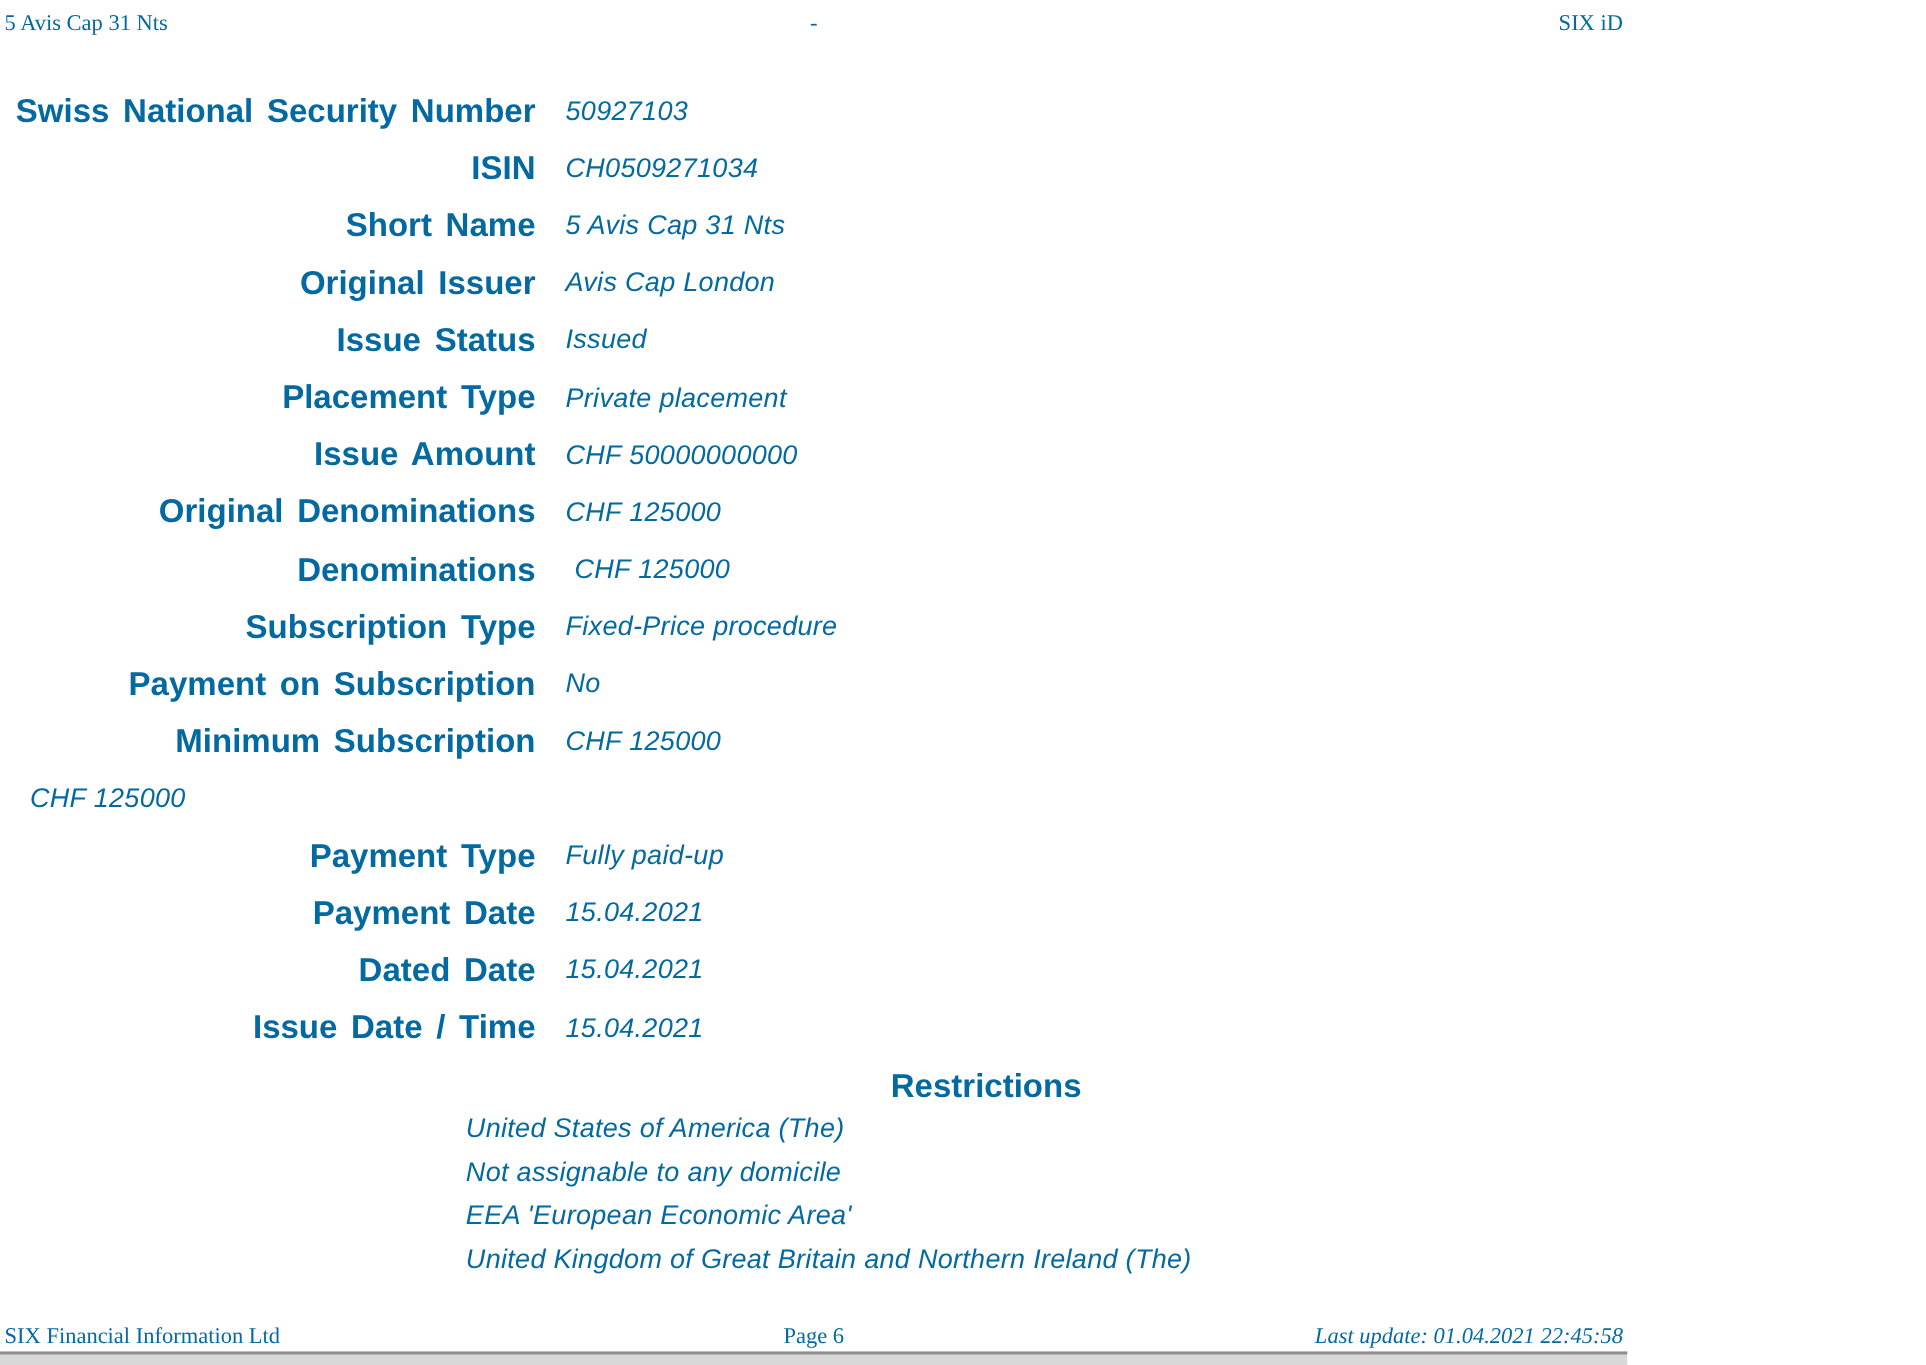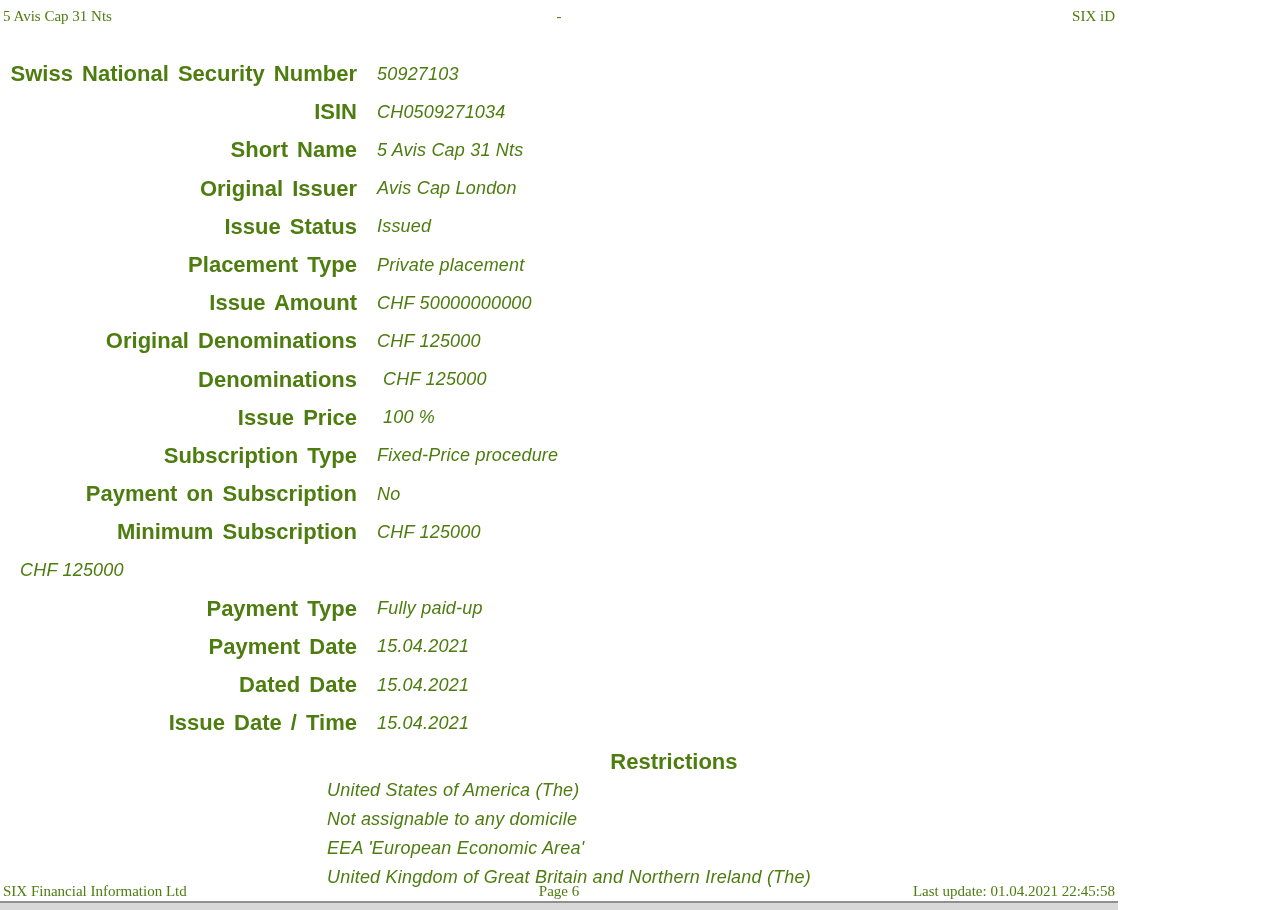--- a/index.html
+++ b/index.html
@@ -5,24 +5,23 @@
   html, body {
     margin: 0;
     padding: 0;
     background: #ffffff;
   }
   .page {
     position: relative;
     width: 1085px;
     height: 910px;
     background: #ffffff;
-    color: #4d7c0f;
+    color: #0369a1;
     overflow: hidden;
     font-family: "Liberation Sans", sans-serif;
-    padding-left: 33px;
   }
 
   
   .doc-header {
     position: absolute;
     top: 7px;
     left: 3px;
     right: 3px;
     height: 18px;
     font-family: "Liberation Serif", serif;
@@ -76,21 +75,21 @@
     top: 882px;
     left: 3px;
     right: 3px;
     height: 18px;
     font-family: "Liberation Serif", serif;
     font-size: 15px;
     line-height: 18px;
   }
   .doc-footer .f-left   { position: absolute; left: 0; top: 0; white-space: nowrap; }
   .doc-footer .f-center { position: absolute; left: 50%; top: 0; transform: translateX(-50%); white-space: nowrap; }
-  .doc-footer .f-right  { position: absolute; right: 0; top: 0; white-space: nowrap; }
+  .doc-footer .f-right  { position: absolute; right: 0; top: 0; white-space: nowrap; font-style: italic; }
 
   
   .bottom-bar {
     position: absolute;
     left: 0;
     right: 0;
     bottom: 0;
     height: 7px;
     border-top: 2px solid #8f8f8f;
     background: #d8d8d8;
@@ -138,24 +137,20 @@
       </div>
       <div class="row">
         <div class="label">Original Denominations</div>
         <div class="value">CHF 125000</div>
       </div>
       <div class="row">
         <div class="label">Denominations</div>
         <div class="value indent">CHF 125000</div>
       </div>
       <div class="row">
-        <div class="label">Issue Price</div>
-        <div class="value indent">100 %</div>
-      </div>
-      <div class="row">
         <div class="label">Subscription Type</div>
         <div class="value">Fixed-Price procedure</div>
       </div>
       <div class="row">
         <div class="label">Payment on Subscription</div>
         <div class="value">No</div>
       </div>
       <div class="row">
         <div class="label">Minimum Subscription</div>
         <div class="value">CHF 125000</div>

